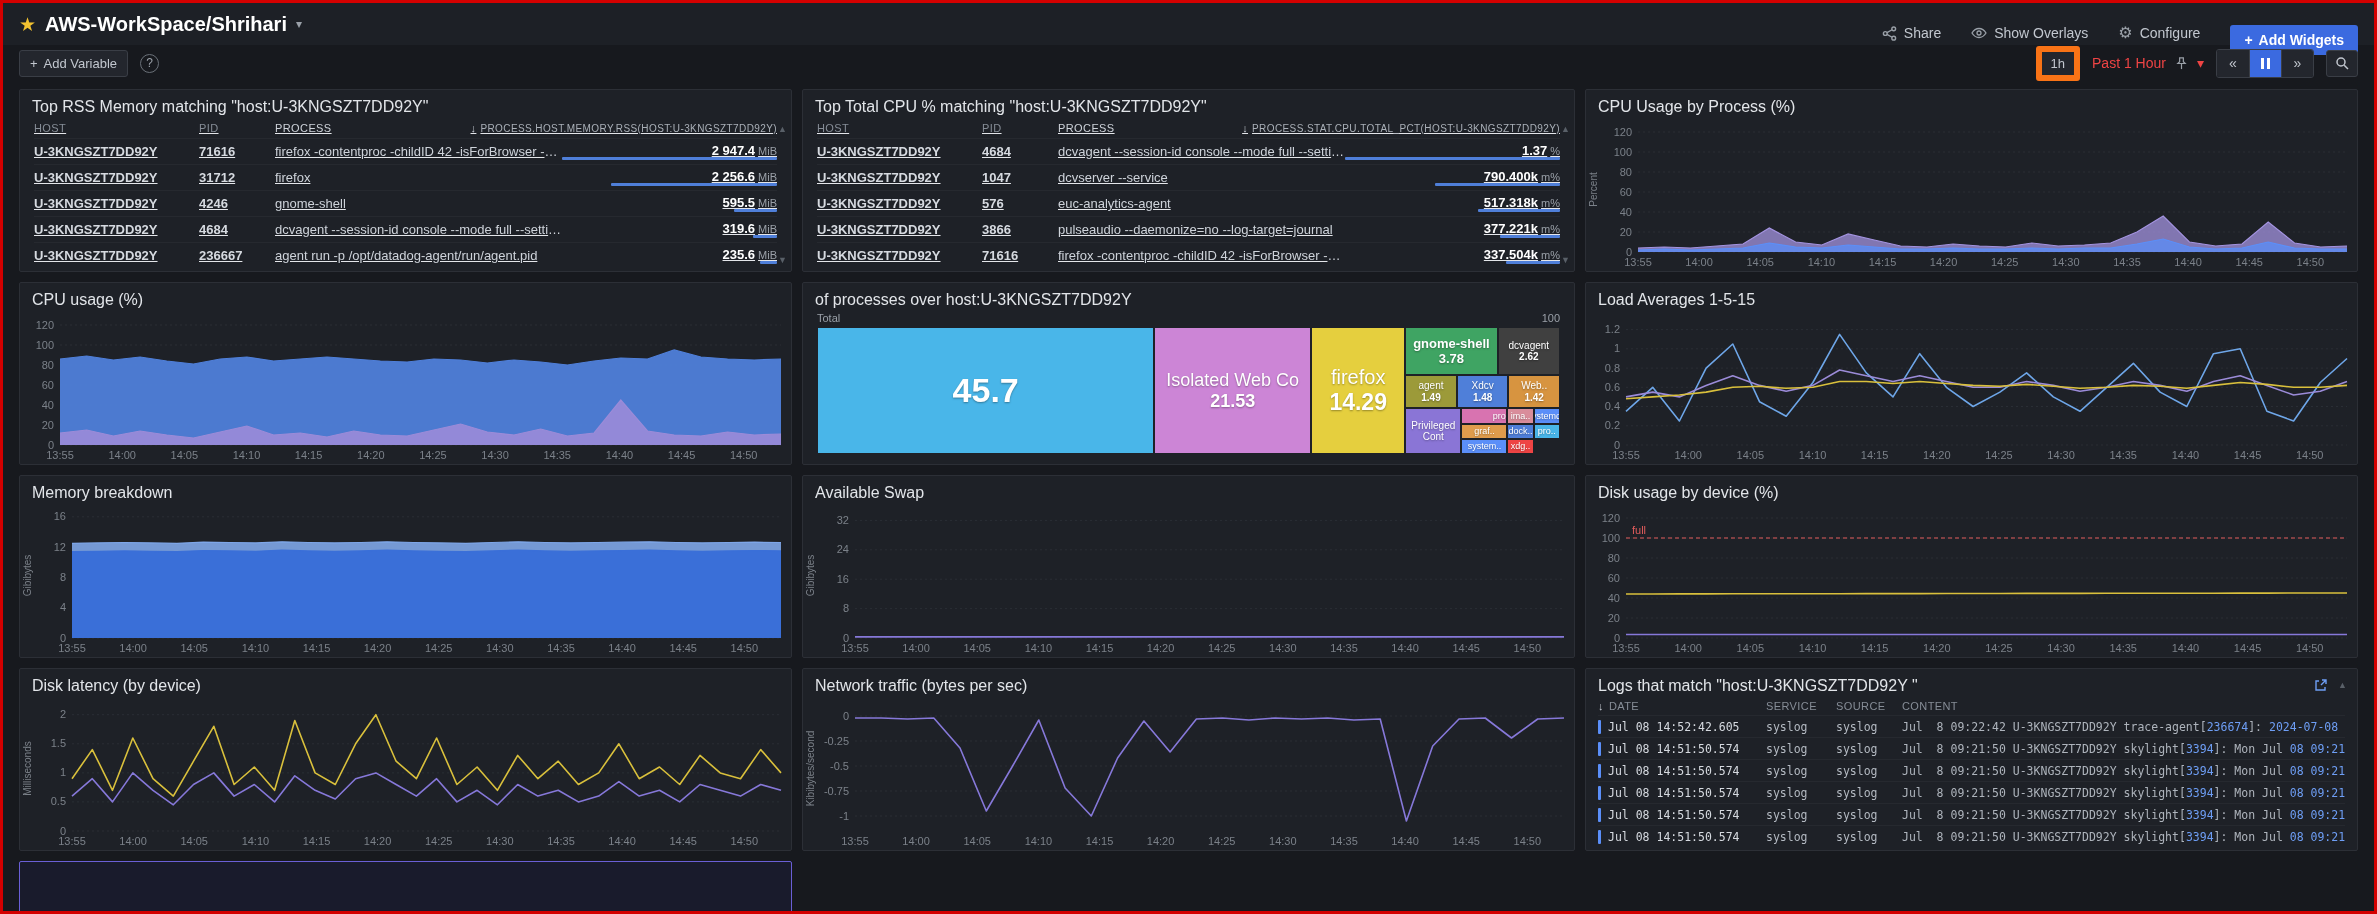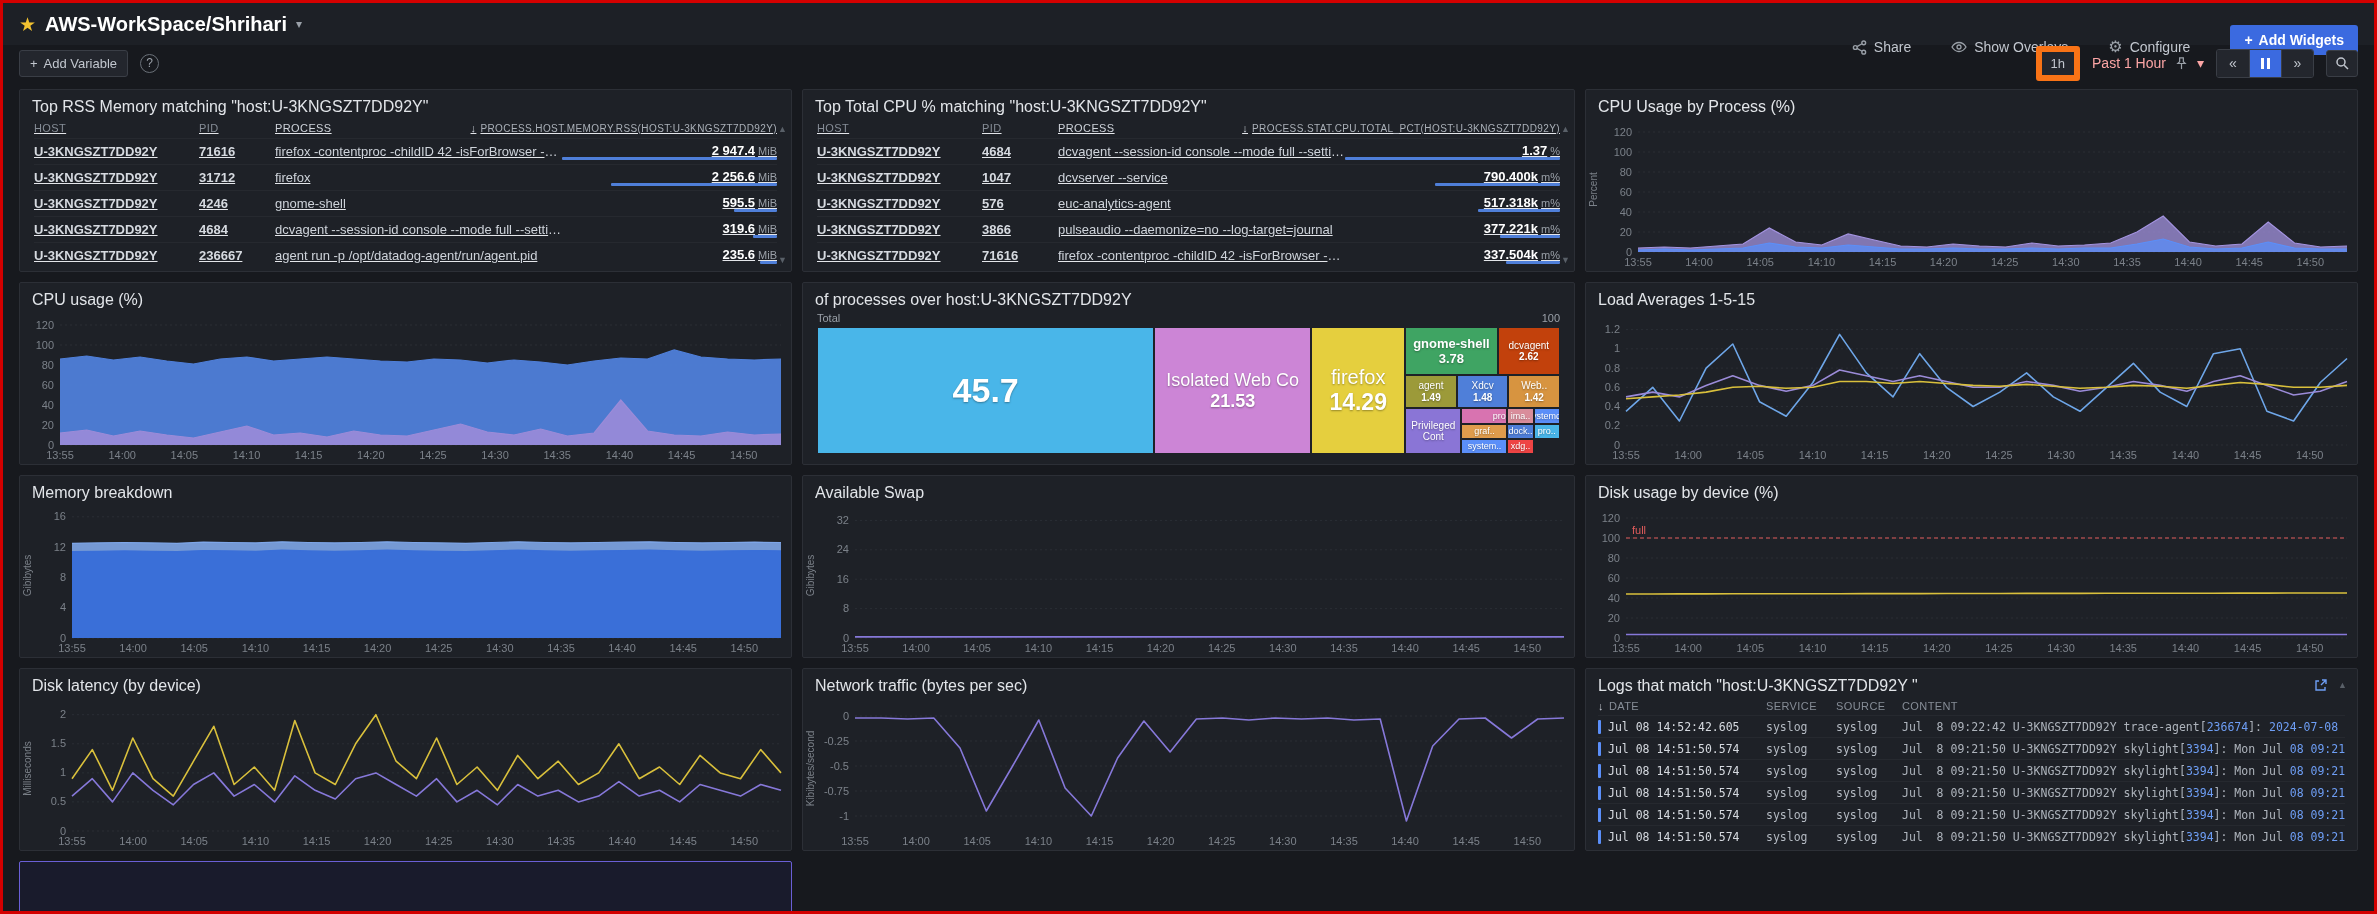--- a/index.html
+++ b/index.html
@@ -8,38 +8,38 @@
   .page { width:2377px; height:914px; border:3px solid #d40000; background:#17191e;
           color:#e4e6ea; overflow:hidden; position:relative; }
 
   
   header { height:42px; display:flex; justify-content:space-between; align-items:center;
            padding:0 16px; background:#1d2026; }
   .h-left { display:flex; align-items:center; gap:9px; }
   .star { color:#f2c230; font-size:19px; line-height:1; }
   .dash-title { font-size:20px; font-weight:700; margin:0; color:#fff; }
   .chev { color:#9aa0a8; font-size:12px; }
-  .h-right { display:flex; align-items:flex-end; gap:40px;margin-top:32px; }
+  .h-right { display:flex; align-items:flex-start; gap:30px;margin-top:32px; }
   .h-btn { display:flex; align-items:center; gap:7px; background:none; border:none;
            color:#c2c7cf; font-size:14px; cursor:pointer; padding:0; }
   .h-btn svg, .h-btn .gear { color:#9aa0a8; }
   .gear { font-size:16px; line-height:1; }
   .add-widgets { background:#3b6ae0; color:#fff; border:none; border-radius:3px;
                  padding:7px 14px; font-size:14px; font-weight:700; display:flex; gap:6px; align-items:center; cursor:pointer; }
 
   
   .toolbar { height:36px; display:flex; justify-content:space-between; align-items:center; padding:0 16px; }
   .t-left { display:flex; align-items:center; }
   .add-var { background:#23262d; border:1px solid #3a3e46; color:#c2c7cf; font-size:13px;
              padding:5px 10px; border-radius:3px; display:flex; gap:6px; align-items:center; cursor:pointer; }
   .help { width:19px; height:19px; border:1px solid #6a7078; border-radius:50%; color:#9aa0a8;
           font-size:12px; display:inline-flex; align-items:center; justify-content:center; margin-left:12px; }
   .time-controls { display:flex; align-items:center; gap:12px; }
   .range-short { border:6px solid #f97316; padding:4px 9px; border-radius:3px; font-size:13px; color:#c2c7cf; background:#23262d; }
-  .range-label { font-size:14px; color:#fca5a5; display:flex; gap:9px; align-items:center; }
+  .range-label { font-size:14px; color:#ef4444; display:flex; gap:9px; align-items:center; }
   .range-label svg { color:#9aa0a8; }
   .btn-group { display:flex; border:1px solid #3a3e46; border-radius:3px; overflow:hidden; }
   .tc-btn { width:32px; height:27px; display:flex; align-items:center; justify-content:center;
             color:#c2c7cf; background:#23262d; font-size:14px; border:none; cursor:pointer; }
   .tc-btn + .tc-btn { border-left:1px solid #3a3e46; }
   .tc-btn.active { background:#3b6ae0; color:#fff; }
   .pause i { width:3px; height:11px; background:currentColor; display:inline-block; margin:0 1.5px; }
   .zoom-btn { border:1px solid #3a3e46; border-radius:3px; background:#23262d; color:#c2c7cf;
               width:32px; height:27px; display:flex; align-items:center; justify-content:center; cursor:pointer; }
 
@@ -371,21 +371,21 @@
         <div class="tm-cell tm-ff" style="flex: 12.5 1 0%; background: rgb(229, 207, 62);">
             <span class="tm-name">firefox</span>
             <span class="tm-val">14.29</span>
           </div>
         <div class="tm-col" style="flex:21">
           <div class="tm-row" style="flex:38">
             <div class="tm-cell tm-sm" style="flex: 1.5 1 0%; background: rgb(63, 164, 99);">
                 <span class="tm-name">gnome-shell</span>
                 <span class="tm-val">3.78</span>
               </div>
-            <div class="tm-cell tm-xs" style="flex: 1 1 0%; background: #c2410c;">
+            <div class="tm-cell tm-xs" style="flex: 1 1 0%; background: #404040;">
                 <span class="tm-name">dcvagent</span>
                 <span class="tm-val">2.62</span>
               </div>
           </div>
           <div class="tm-row" style="flex:26">
             <div class="tm-cell tm-xs" style="flex: 1 1 0%; background: rgb(156, 154, 57);">
                 <span class="tm-name">agent</span>
                 <span class="tm-val">1.49</span>
               </div>
             <div class="tm-cell tm-xs" style="flex: 1 1 0%; background: rgb(79, 127, 217);">

